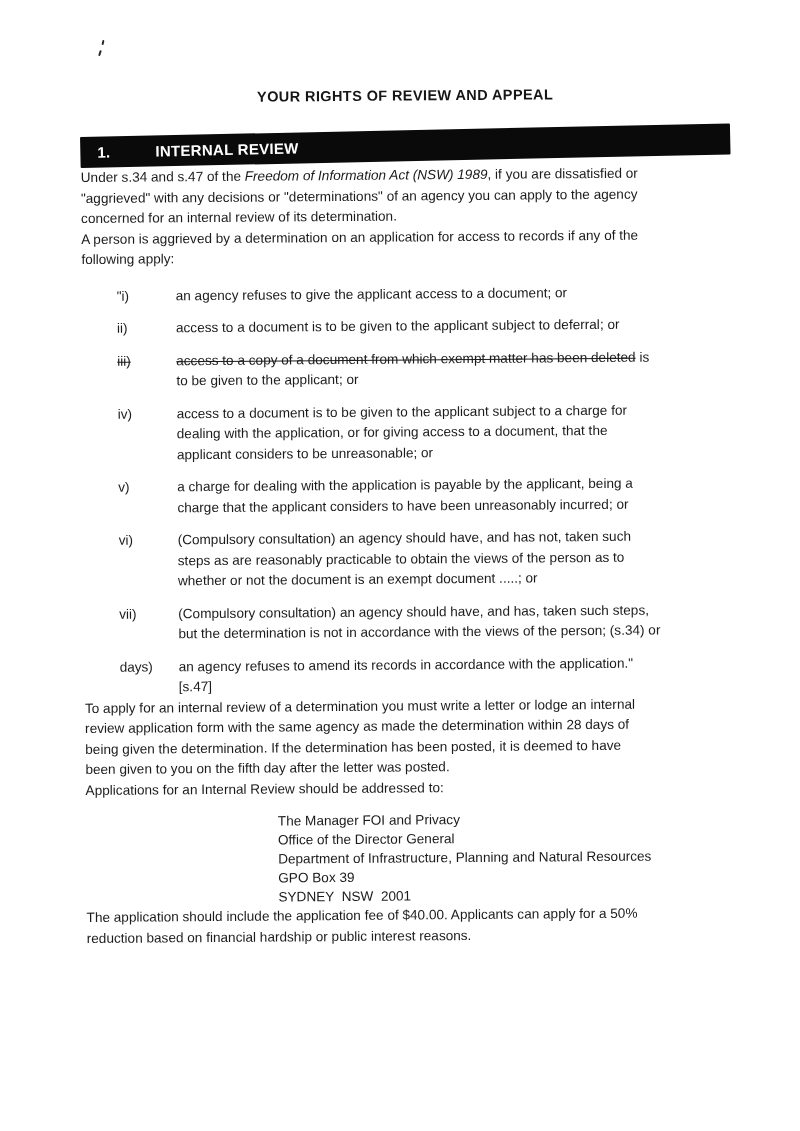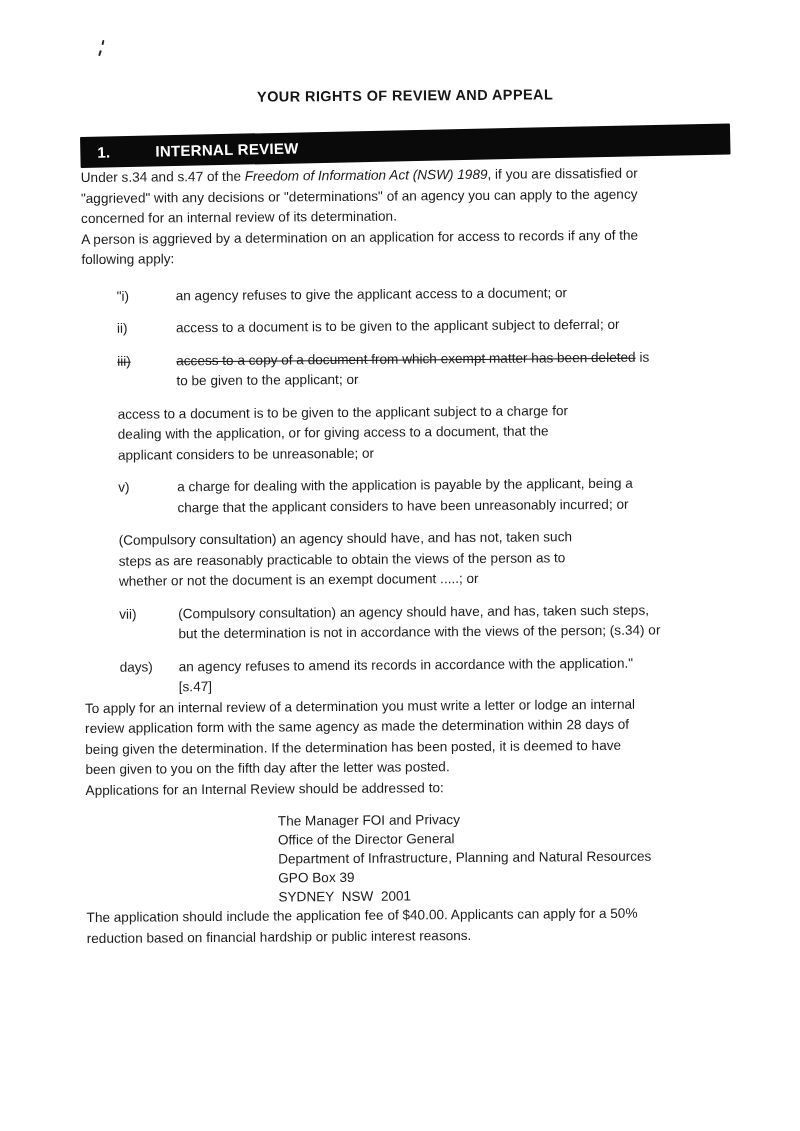--- a/index.html
+++ b/index.html
@@ -124,32 +124,34 @@
         <div class="li-text">access to a document is to be given to the applicant subject to deferral; or</div>
       </div>
 
       <div class="li">
         <span class="li-label struck">iii)</span>
         <div class="li-text"><span class="struck">access to a copy of a document from which exempt matter has been deleted</span><span> is
 to be given to the applicant; or</span></div>
       </div>
 
       <div class="li">
+        <span class="li-label">iv)</span>
         <div class="li-text">access to a document is to be given to the applicant subject to a charge for
 dealing with the application, or for giving access to a document, that the
 applicant considers to be unreasonable; or</div>
       </div>
 
       <div class="li">
         <span class="li-label">v)</span>
         <div class="li-text">a charge for dealing with the application is payable by the applicant, being a
 charge that the applicant considers to have been unreasonably incurred; or</div>
       </div>
 
       <div class="li">
+        <span class="li-label">vi)</span>
         <div class="li-text">(Compulsory consultation) an agency should have, and has not, taken such
 steps as are reasonably practicable to obtain the views of the person as to
 whether or not the document is an exempt document .....; or</div>
       </div>
 
       <div class="li">
         <span class="li-label">vii)</span>
         <div class="li-text">(Compulsory consultation) an agency should have, and has, taken such steps,
 but the determination is not in accordance with the views of the person; (s.34) or</div>
       </div>

